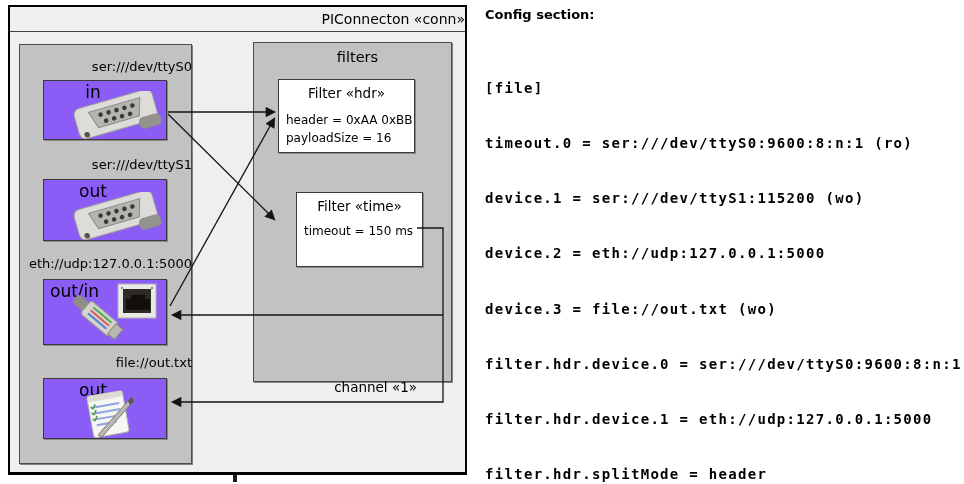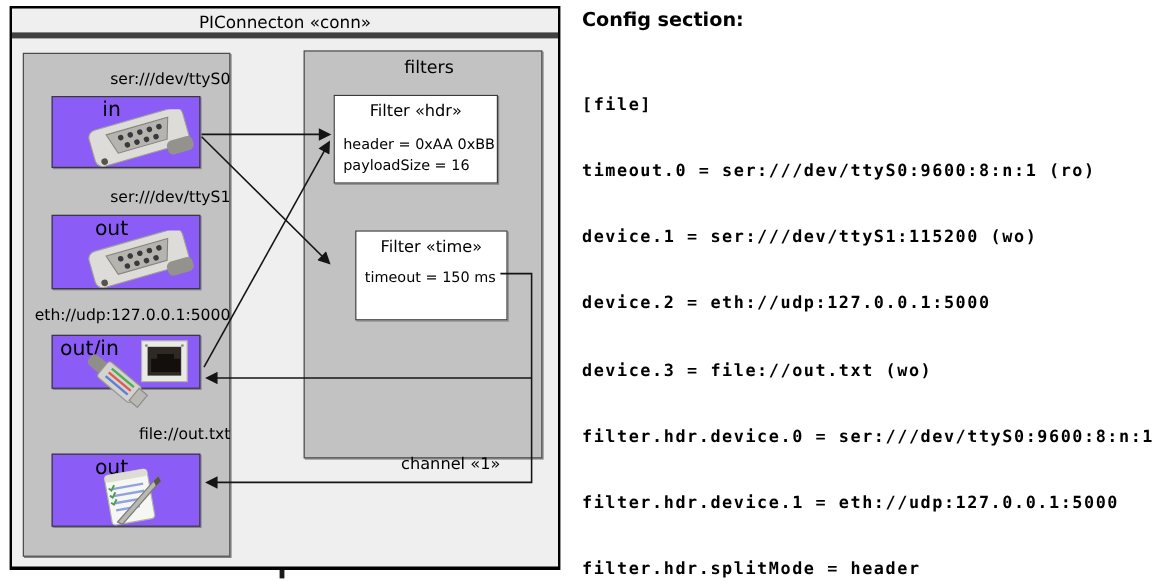--- a/index.html
+++ b/index.html
@@ -7,21 +7,21 @@
   #stage {
     position:relative; width:964px; height:484px; background:#ffffff;
     font-family:"DejaVu Sans", sans-serif; color:#000; overflow:hidden;
   }
   
   .outer-box {
     position:absolute; left:8px; top:5px; width:459px; height:470px;
     background:#efefef; border:2px solid #000; border-bottom-width:3px;
   }
   .title-band {
-    height:25px; border-bottom:5px solid #404040; text-align:center;
+    height:25px; border-bottom:1px solid #404040; text-align:right;
     line-height:25px; font-size:14px;
   }
   .bottom-tick { position:absolute; left:233px; top:475px; width:4px; height:7px; background:#1a1a1a; }
 
   
   .panel {
     position:absolute; background:#c2c2c2; border:1px solid #4d4d4d;
     box-shadow:1px 1px 0 rgba(0,0,0,0.45);
   }
   .devices-panel { left:19px; top:44px; width:173px; height:420px; }
@@ -60,21 +60,21 @@
   }
   .channel-0 { top:292px; }
   .channel-1 { top:379px; }
 
   
   .arrows { position:absolute; left:0; top:0; width:964px; height:484px; pointer-events:none; }
 
   
   .config-heading {
     position:absolute; left:485px; top:7px;
-    font-size:16px; font-weight:bold;
+    font-size:13px; font-weight:bold;
   }
   .config-lines {
     position:absolute; left:485px; top:42px;
     font-family:"DejaVu Sans Mono", monospace; font-size:14px; font-weight:bold;
     letter-spacing:1.3px; line-height:18.4px; white-space:pre;
   }
 </style>
 </head>
 <body>
 
@@ -132,21 +132,21 @@
             <circle cx="56" cy="29" r="2.5"></circle>
             <circle cx="65" cy="29" r="2.5"></circle>
         </g>
         <circle cx="14" cy="38" r="3" fill="#56534e"></circle>
         <rect x="72" y="36" width="24" height="13" rx="5" fill="#93928c"></rect>
       </g>
     </svg>
   </div>
 
   <div class="dev-label" style="top:256px">eth://udp:127.0.0.1:5000</div>
-  <div class="dev-box" style="top:279px;height:45px">
+  <div class="dev-box" style="top:279px;height:66px">
     <div class="port-label corner">out/in</div>
     <svg class="dev-icon" style="left:14px;top:2px" width="100" height="58" viewBox="0 0 100 58">
       <rect x="60" y="2" width="38" height="34" fill="#e9e9e6" stroke="#b3b2ad"></rect>
       <circle cx="64" cy="6" r="1.2" fill="#8d8c87"></circle>
         <circle cx="94" cy="6" r="1.2" fill="#8d8c87"></circle>
       <rect x="65" y="7" width="28" height="24" fill="#2d2923"></rect>
       <path d="M68,28 v-11 h5 v-4 h14 v4 h5 v11 z" fill="#120f0c"></path>
       <g transform="rotate(40 45 40)">
         <rect x="8" y="34" width="16" height="11" rx="4" fill="#8f8e89"></rect>
         <rect x="22" y="31" width="36" height="17" rx="3" fill="#d4d3cf" stroke="#98978f"></rect>

